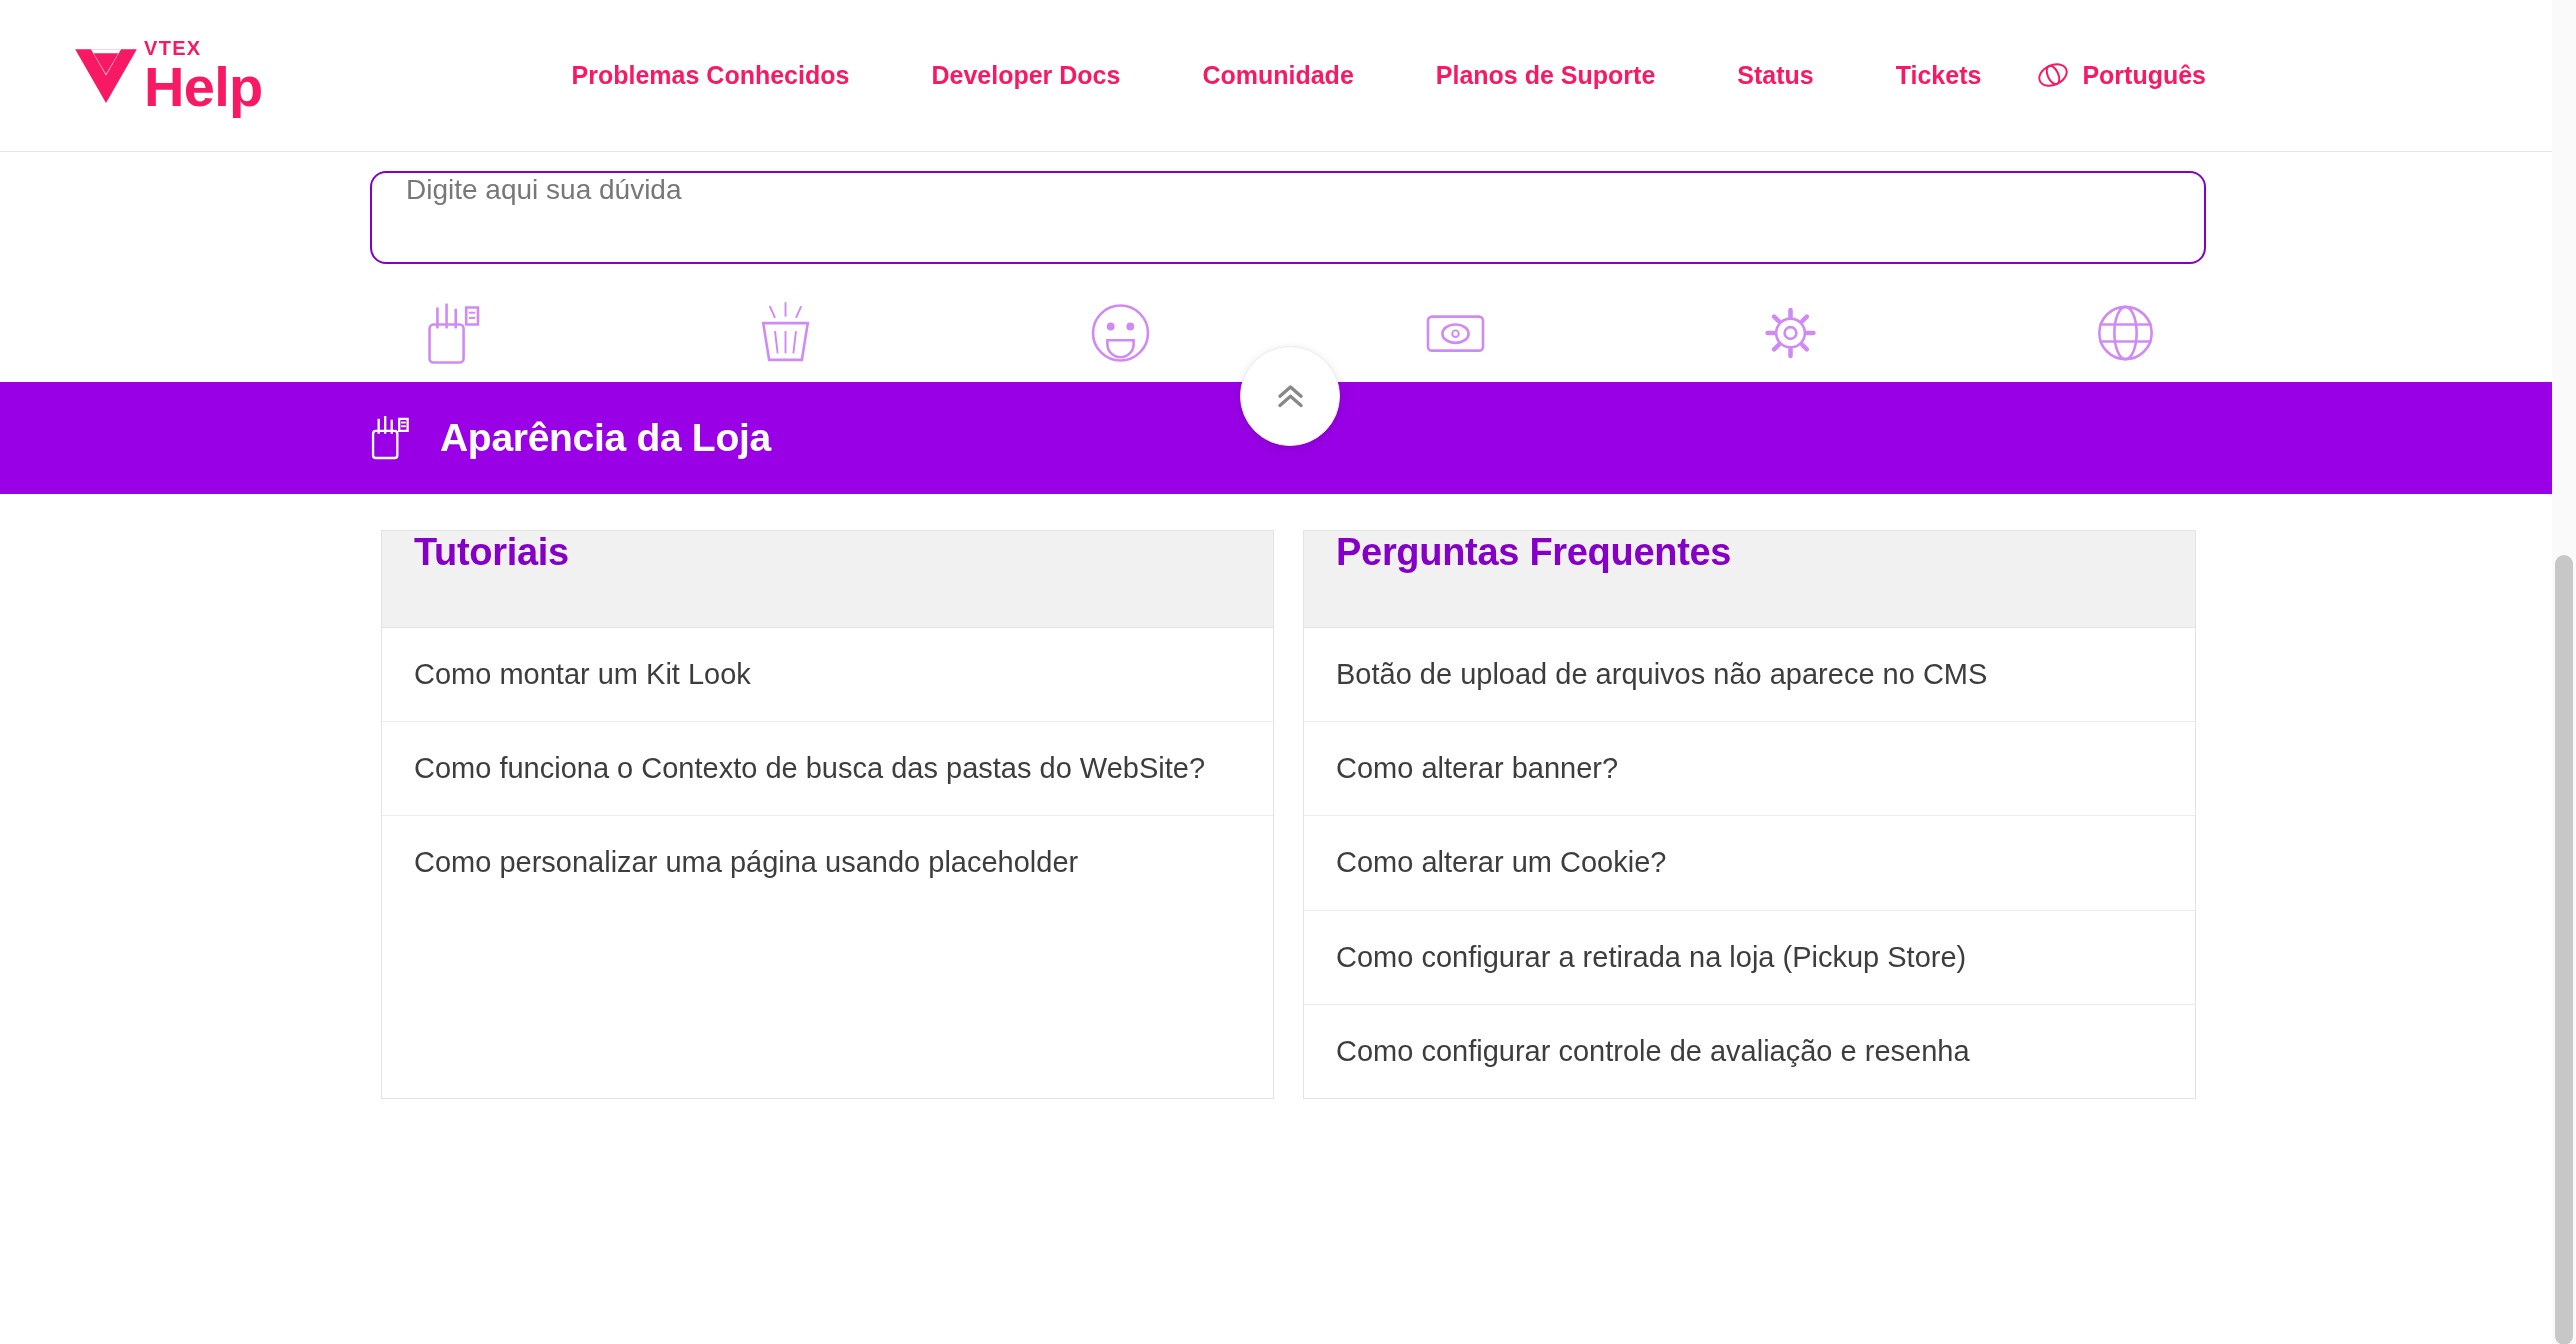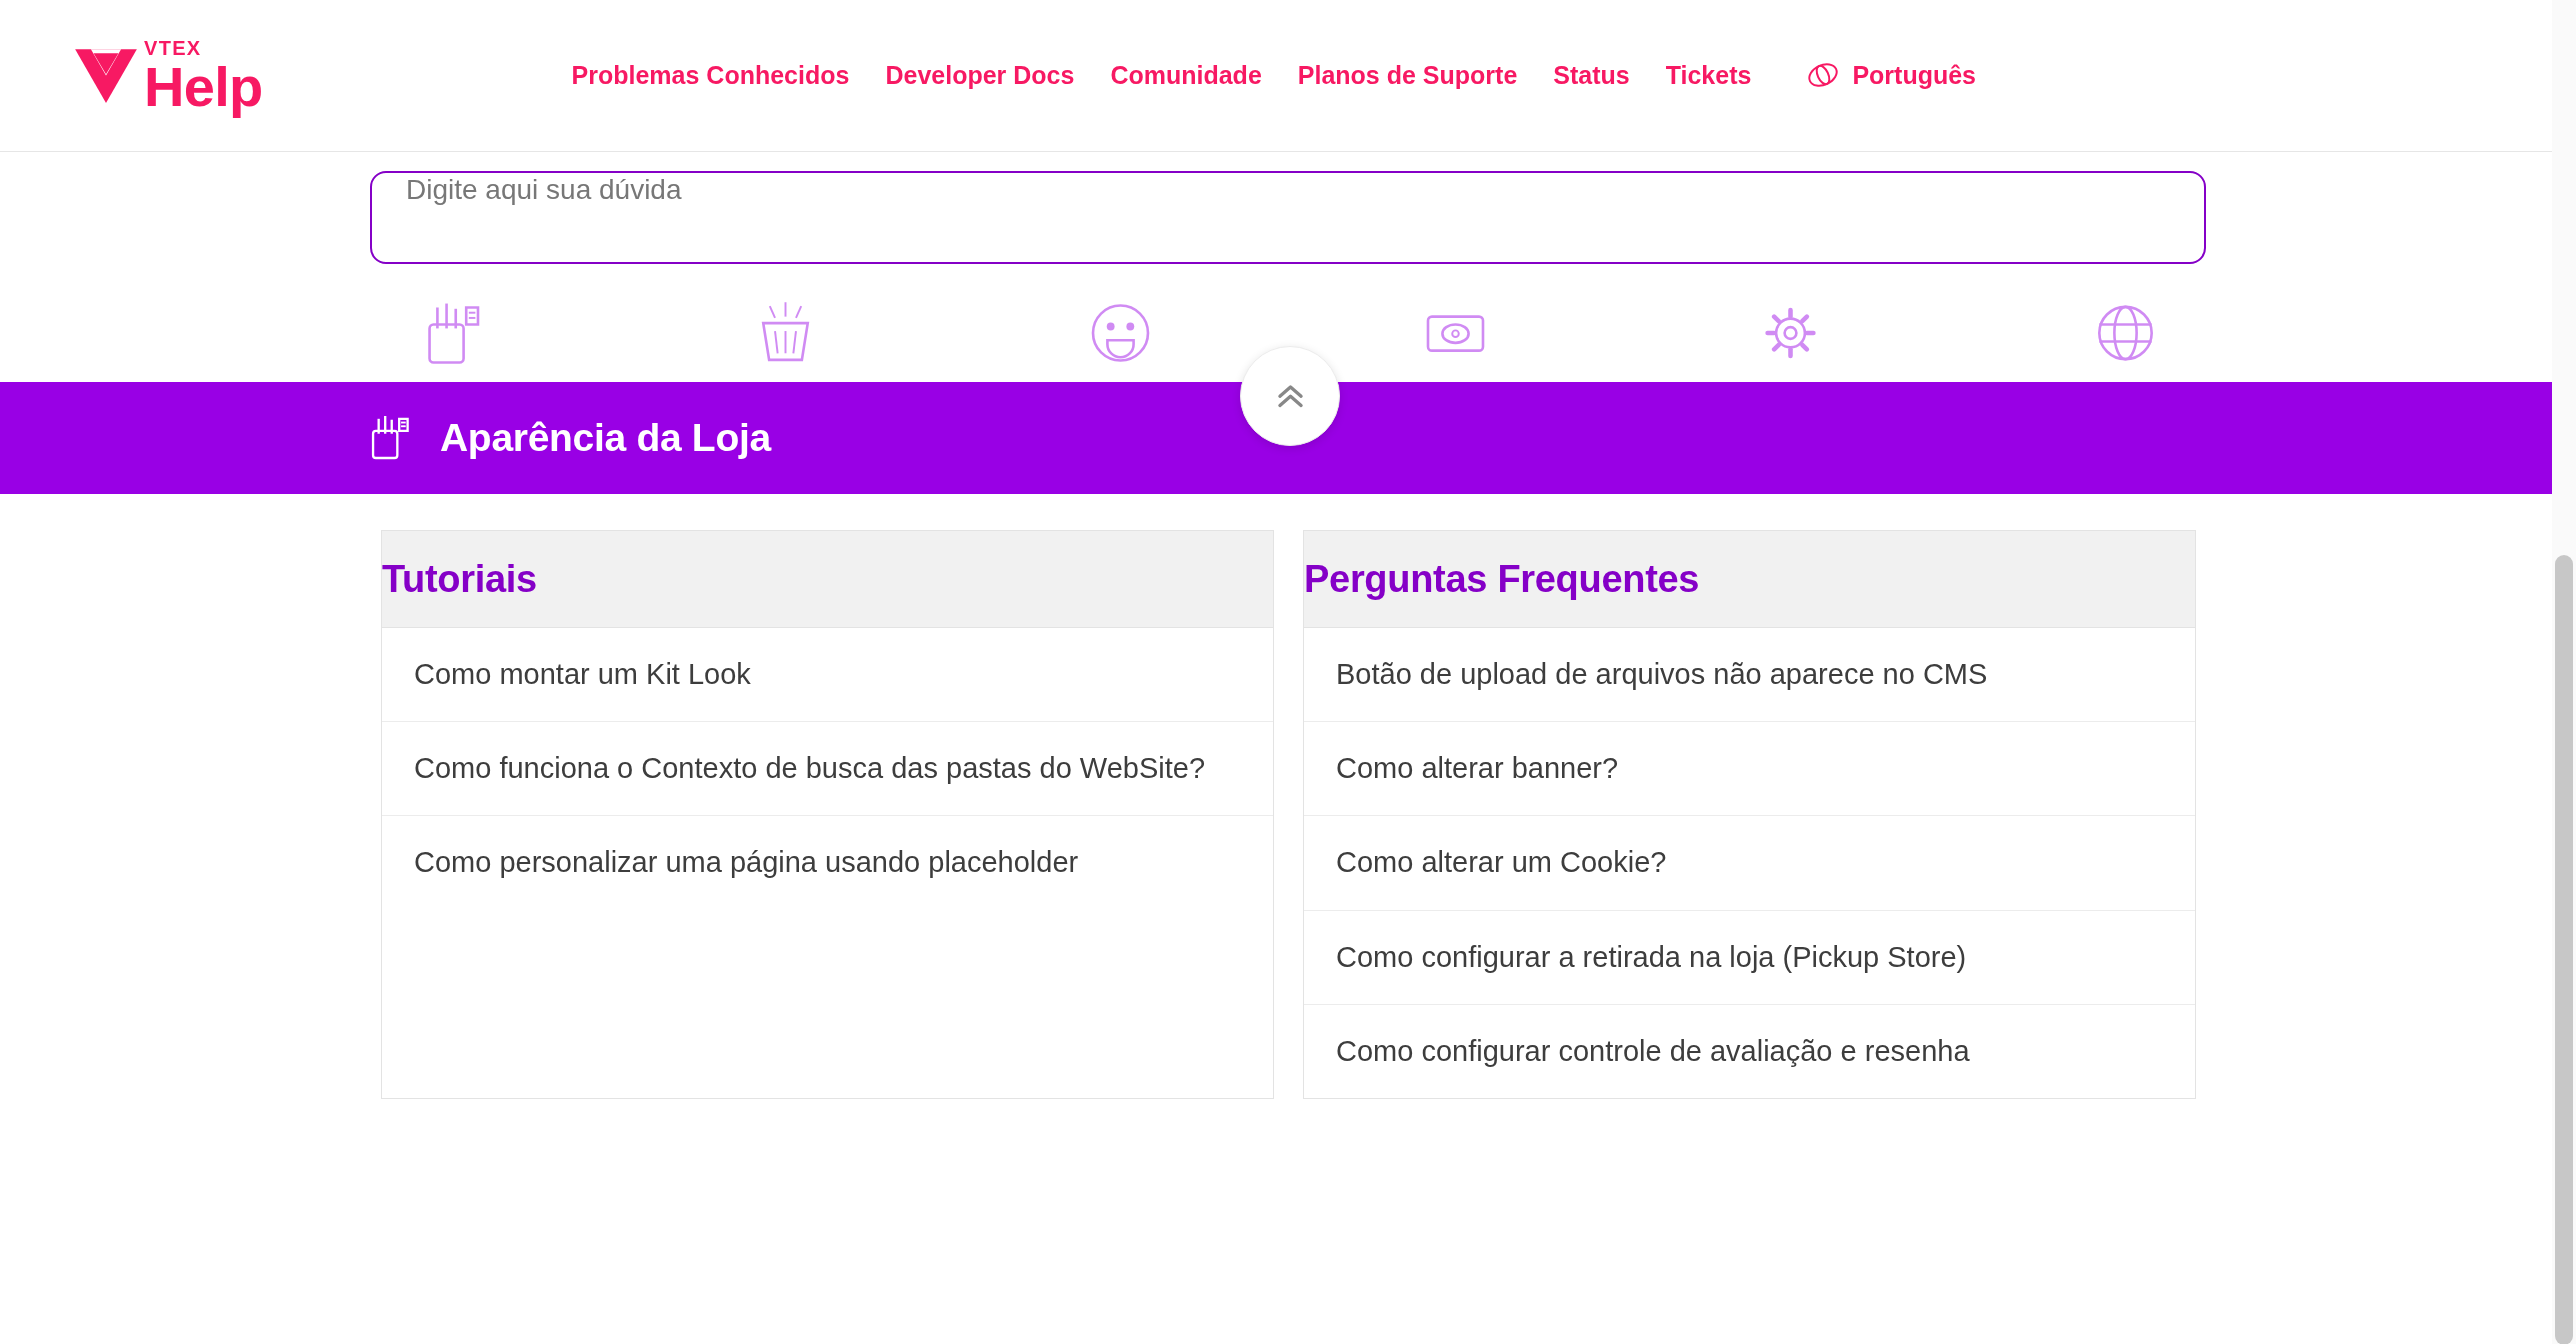--- a/index.html
+++ b/index.html
@@ -42,21 +42,21 @@
     color: #F71963;
     font-size: 56px;
     font-weight: bold;
     line-height: 0.95;
     letter-spacing: -0.7px;
   }
   .nav {
     display: flex;
     align-items: center;
     margin-left: 309px;
-    gap: 36px;
+    gap: 82px;
   }
   .nav a {
     color: #F71963;
     font-size: 25px;
     font-weight: bold;
     text-decoration: none;
     white-space: nowrap;
   }
   .lang {
     display: flex;
@@ -163,21 +163,21 @@
   }
   .card {
     width: 893px;
     border: 1.3px solid #e3e3e3;
     background: #ffffff;
   }
   .card-head {
     background: #f1f1f1;
     height: 97px;
     display: flex;
-    align-items: center;
+    padding-left: 32px;
     border-bottom: 1.3px solid #e3e3e3;
   }
   .card-head h2 {
     margin: 0;
     color: #8500C7;
     font-size: 38px;
     font-weight: bold;
     letter-spacing: -0.3px;
   }
   .card-item {

